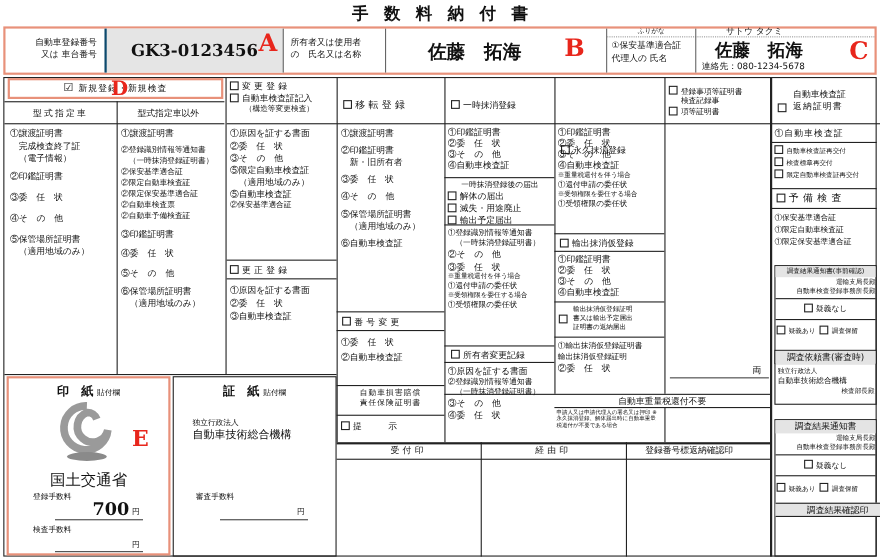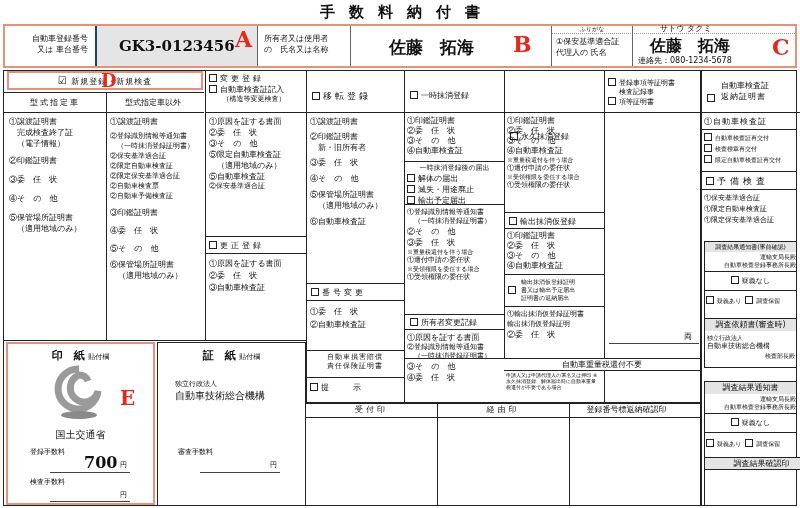--- a/index.html
+++ b/index.html
@@ -320,21 +320,21 @@
 <div class="abs center" style="left:6px;top:348px;width:149px;font-size:11px;">
   <span style="font-weight:bold;">印　紙</span> <span class="s" style="font-size:7px;">貼付欄</span>
 </div>
 <div class="abs" style="left:50px;top:363px;width:58px;height:58px;">
   <svg width="58" height="58" viewBox="0 0 58 58">
     <path d="M29 6 A20 20 0 1 0 48 28 A14 14 0 1 1 29 12 A9 9 0 0 1 38 18" fill="none" stroke="#9a9a9a" stroke-width="7"></path>
     <ellipse cx="29" cy="52" rx="18" ry="4" fill="#8a8a8a"></ellipse>
   </svg>
 </div>
 <div class="mark" style="left:120px;top:387px;font-size:20px;">E</div>
-<div class="abs s center" style="left:6px;top:428px;width:149px;font-size:10px;">国土交通省</div>
+<div class="abs s center" style="left:6px;top:428px;width:149px;font-size:14px;">国土交通省</div>
 <div class="abs s t7" style="left:30px;top:448px;">登録手数料</div>
 <div class="abs" style="left:84px;top:455px;font-size:16px;font-weight:bold;line-height:16px;">700</div>
 <div class="abs s t7" style="left:120px;top:461px;">円</div>
 <div class="line" style="left:50px;top:472px;width:80px;"></div>
 <div class="abs s t7" style="left:30px;top:478px;">検査手数料</div>
 <div class="abs s t7" style="left:120px;top:491px;">円</div>
 <div class="line" style="left:50px;top:501px;width:80px;"></div>
 
 <div class="box" style="left:157px;top:342px;width:149px;height:164px;border-width:1px;"></div>
 <div class="abs center" style="left:157px;top:348px;width:149px;font-size:11px;">

